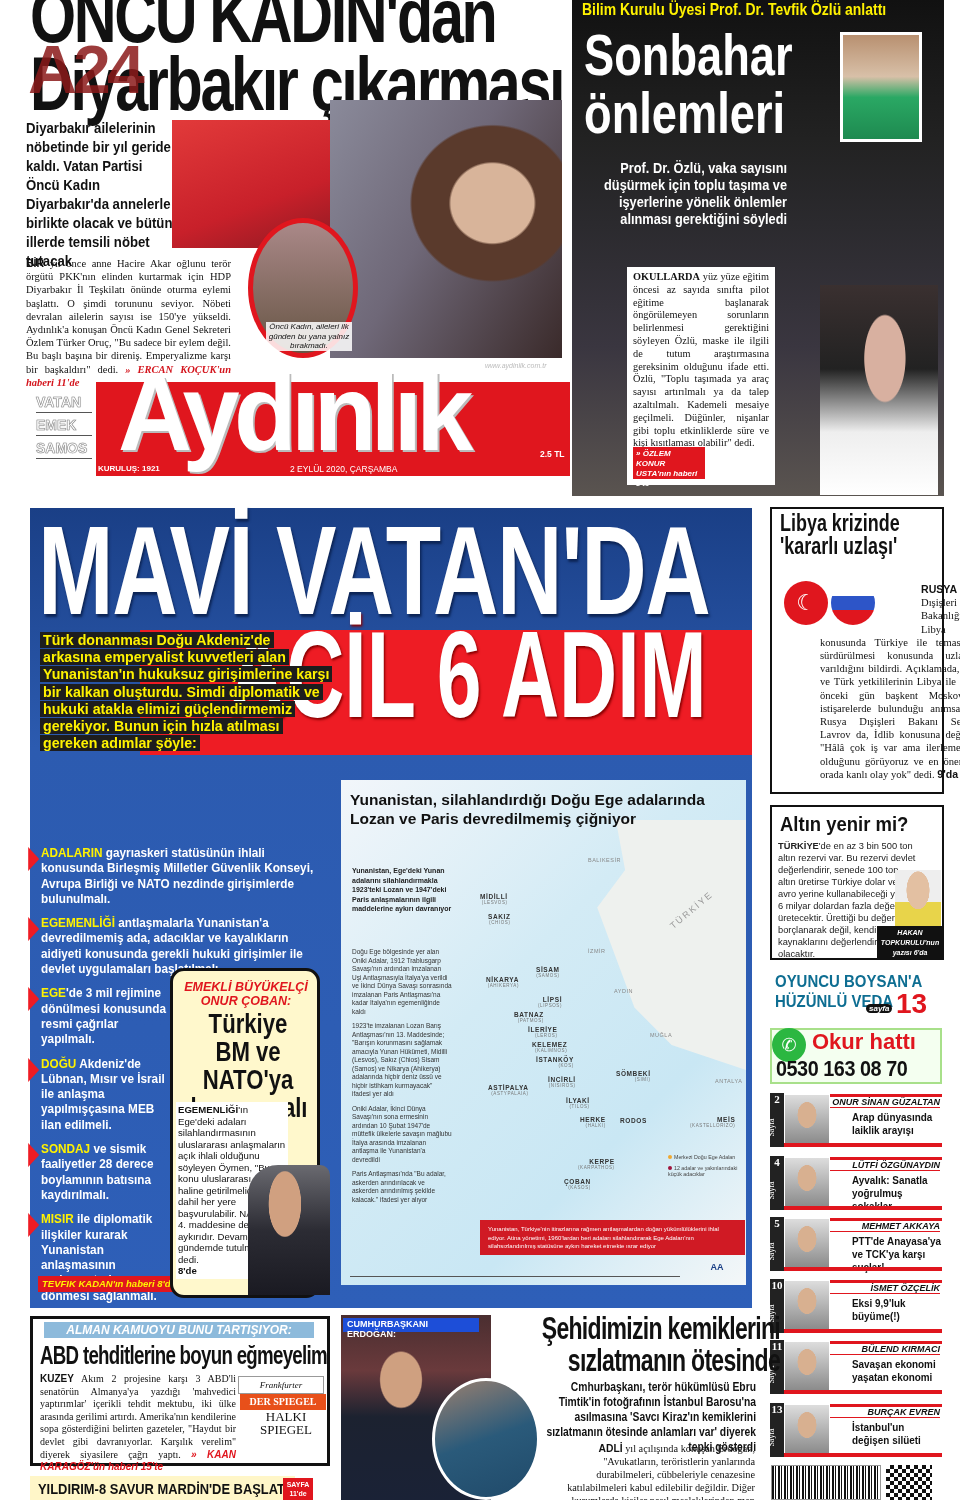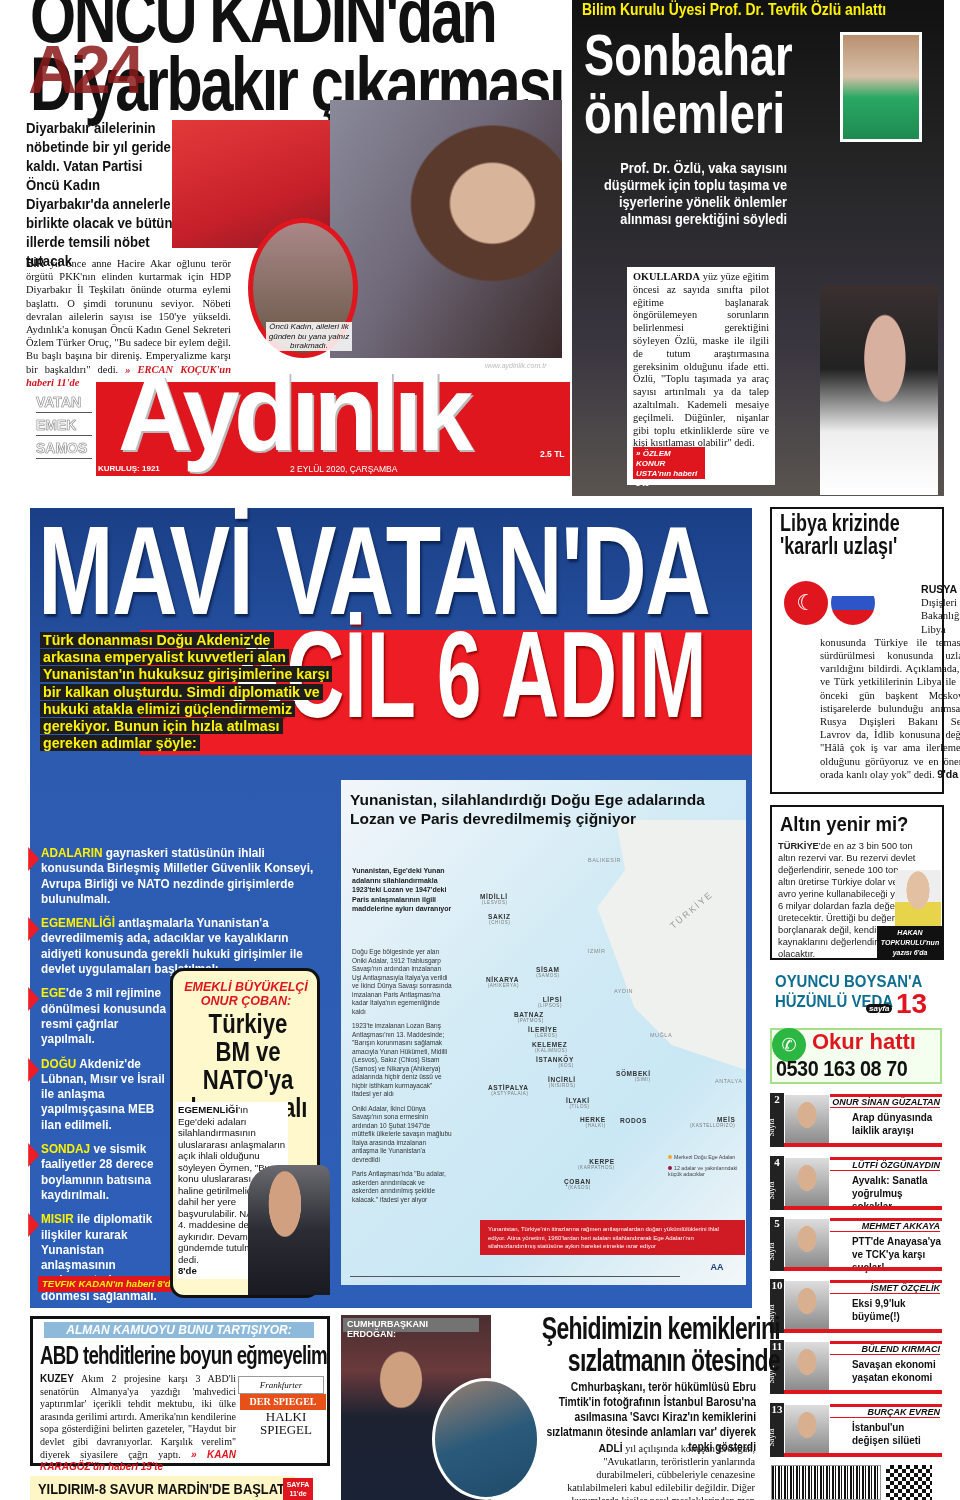--- a/index.html
+++ b/index.html
@@ -107,21 +107,21 @@
 #abd-body{left:40px;top:1373px;width:196px;font-size:10px;line-height:12.6px;font-family:"Liberation Serif",serif;text-align:justify}
 #abd-body .lead{font-family:"Liberation Sans",sans-serif;font-weight:bold}
 #abd-byline{color:#e0161e;font-weight:bold;font-style:italic;font-family:"Liberation Sans",sans-serif}
 #faz{left:238px;top:1376px;width:86px;height:18px;border:1px solid #999;font-family:"Liberation Serif",serif;font-size:9px;text-align:center;font-style:italic;line-height:16px;background:#fff}
 #spiegel{left:240px;top:1394px;width:86px;height:16px;background:#e8501a;color:#fff;font-size:10px;font-weight:bold;text-align:center;line-height:16px;font-family:"Liberation Serif",serif}
 #tages{left:250px;top:1410px;width:72px;font-size:13px;line-height:13px;text-align:center;font-family:"Liberation Serif",serif}
 #yildirim{left:30px;top:1476px;width:265px;height:24px;background:#fff6c8;font-size:15px;font-weight:bold;padding:4px 8px;transform-origin:left top}
 #yildirim span{display:inline-block;transform:scaleX(0.86);transform-origin:left top;white-space:nowrap}
 #yildirim-page{left:283px;top:1478px;width:30px;height:22px;background:#e0161e;color:#fff;font-size:7px;font-weight:bold;text-align:center;line-height:9px;padding-top:2px}
 #erd-photo{left:341px;top:1315px;width:150px;height:185px;background:radial-gradient(ellipse at 40% 35%,#cfa080 0 16%,transparent 17%),linear-gradient(180deg,#4a2e30 0%,#6a3a3c 30%,#1c2230 55%,#1a2236 100%)}
-#erd-kicker{left:343px;top:1318px;width:136px;height:14px;background:#737373;color:#fff;font-size:9px;font-weight:bold;padding:1px 4px;transform-origin:left top}
+#erd-kicker{left:343px;top:1318px;width:136px;height:14px;background:#1d4ed8;color:#fff;font-size:9px;font-weight:bold;padding:1px 4px;transform-origin:left top}
 #erd-circle{left:432px;top:1378px;width:108px;height:122px;border-radius:50%;border:3px solid #fff;background:linear-gradient(160deg,#9a8070 0%,#2a5a7a 50%,#204a6a 100%)}
 #erd-head{left:492px;top:1312px;font-size:32px;line-height:32px;font-weight:900;color:#111;transform:scaleX(0.72);transform-origin:left top;width:400px;text-align:right;letter-spacing:-1px}
 #erd-deck{left:535px;top:1380px;width:220px;font-size:12px;line-height:15px;font-weight:bold;color:#111;transform:scaleX(0.86);transform-origin:right top;text-align:right;left:500px;width:256px}
 #erd-body{left:545px;top:1442px;width:210px;font-size:10.3px;line-height:13px;font-family:"Liberation Serif",serif;text-align:right}
 #erd-body .lead{font-weight:bold;font-family:"Liberation Sans",sans-serif}
 </style>
 </head>
 <body>
 
 <div id="top-left-headline" class="abs">

